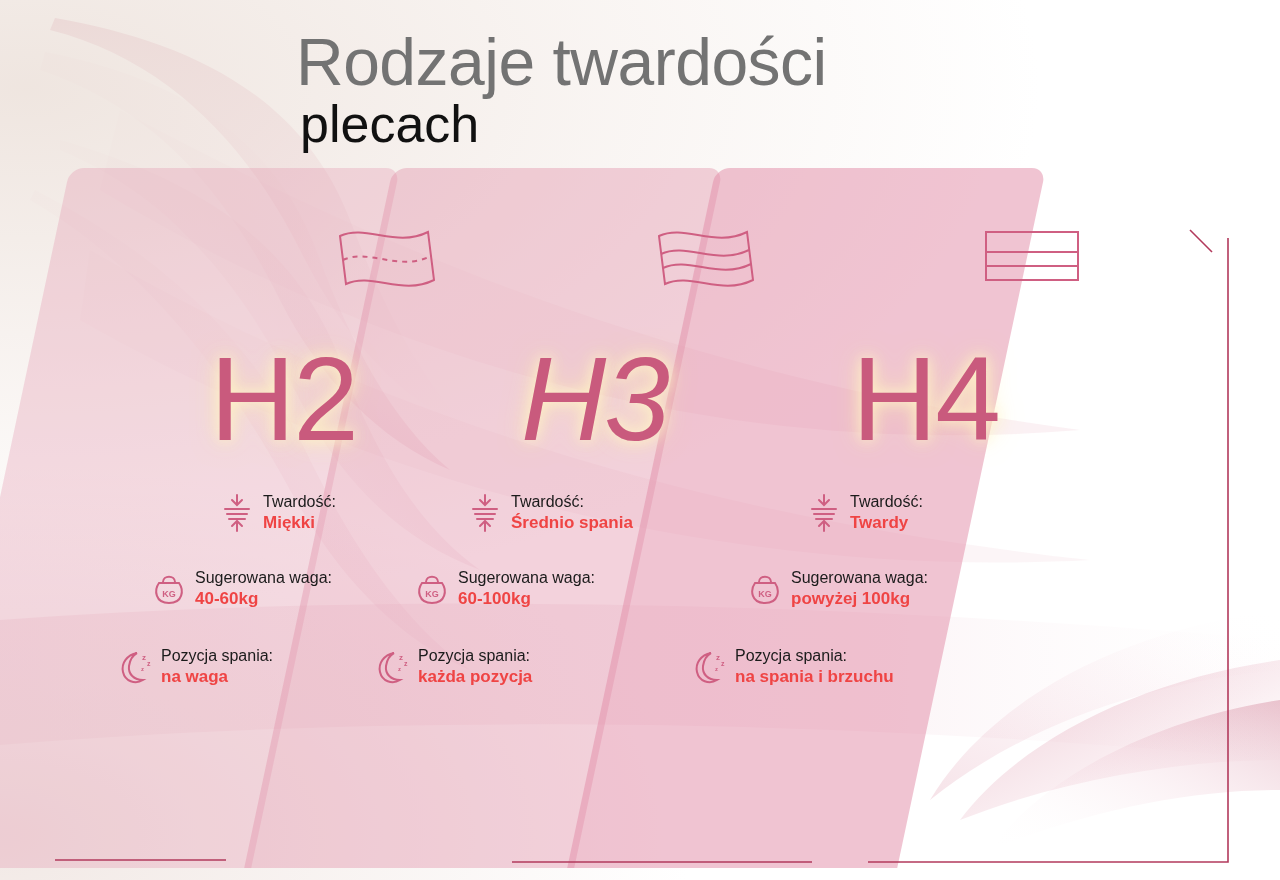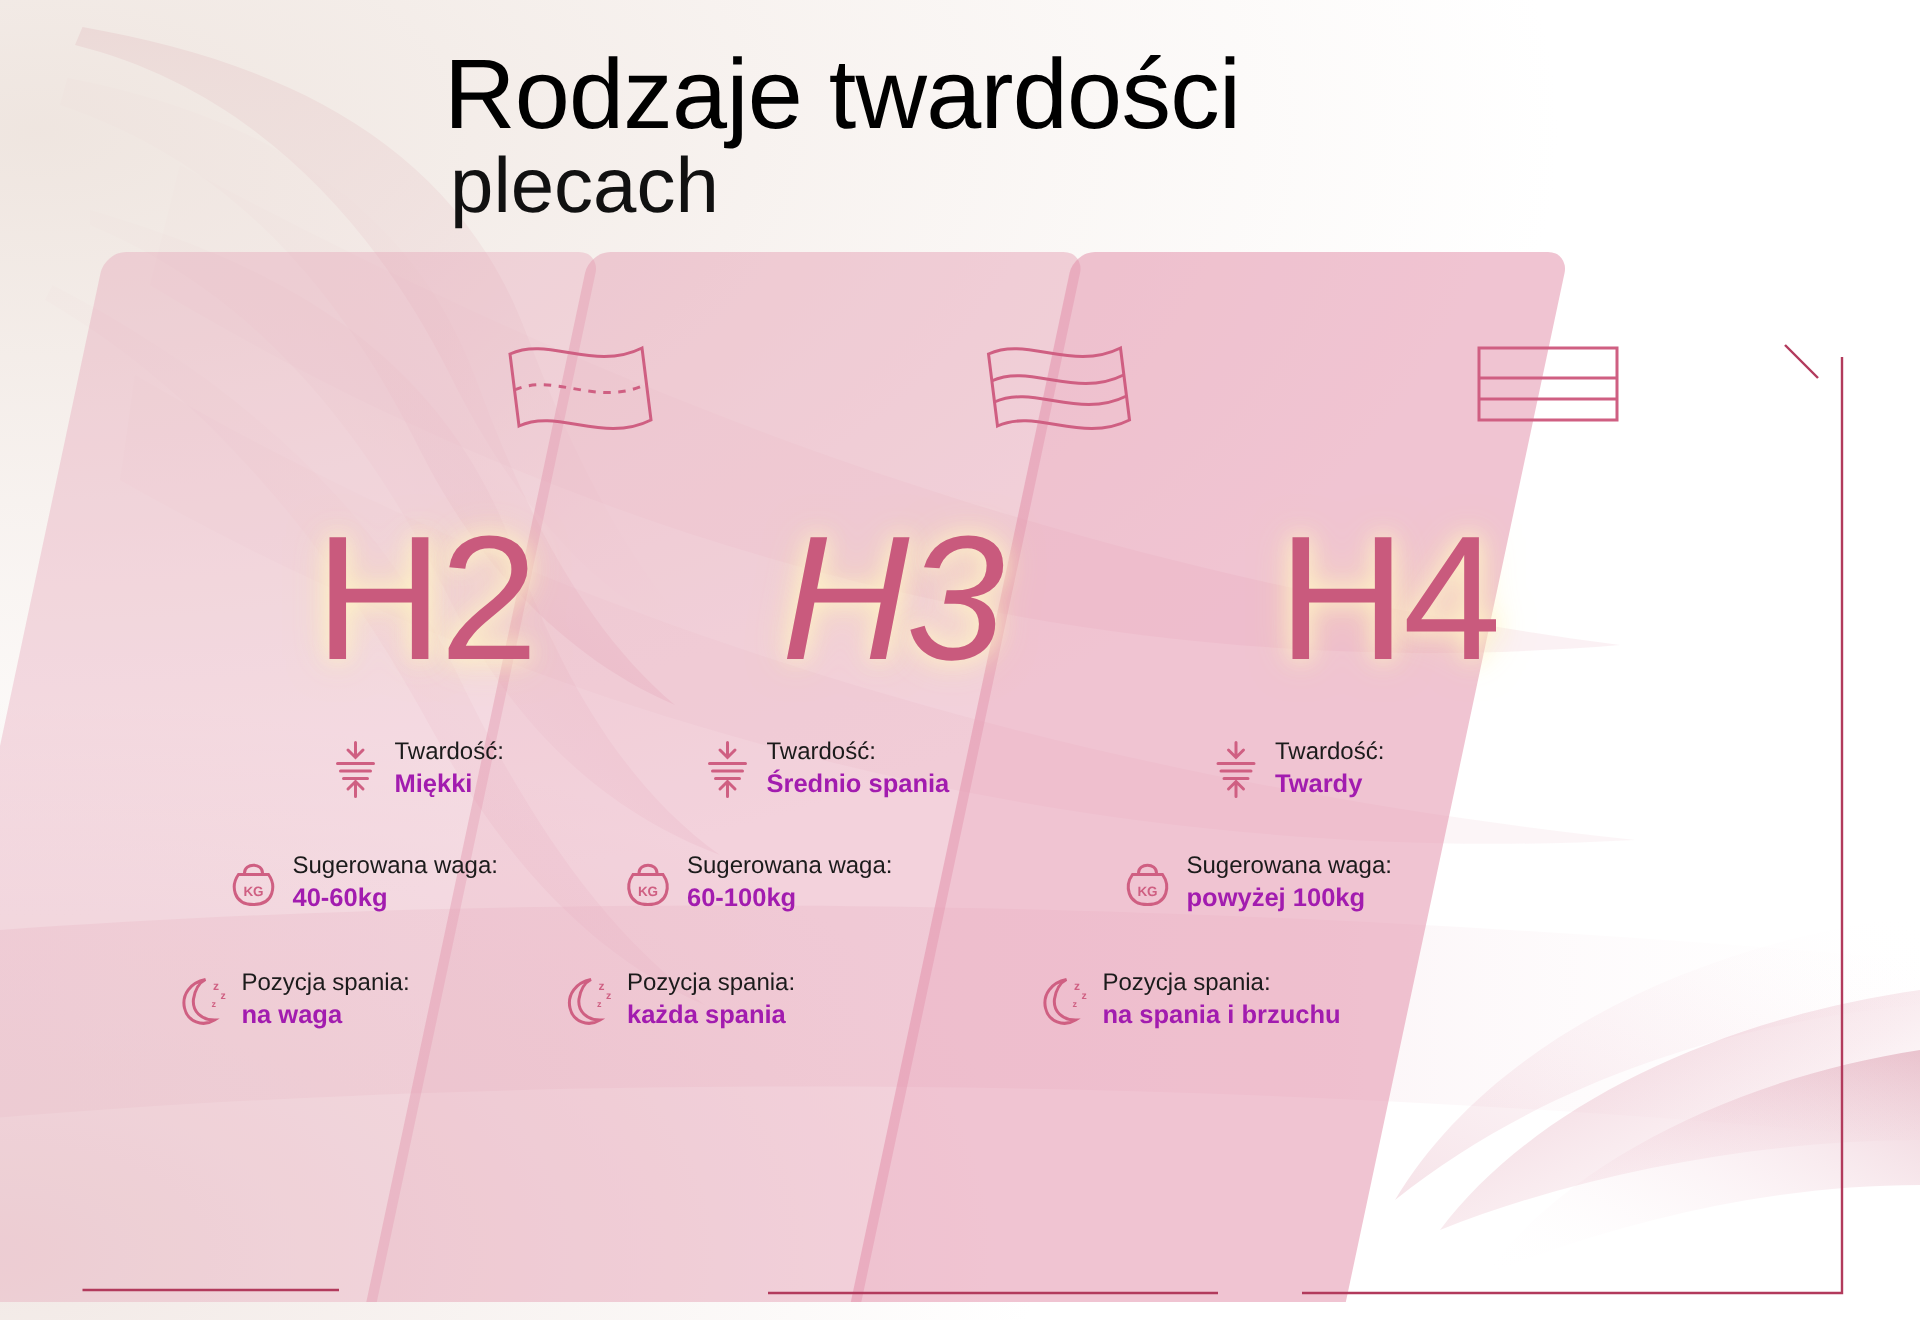--- a/index.html
+++ b/index.html
@@ -57,21 +57,21 @@
 
   
   .header {
     position: absolute;
     left: 296px;
     top: 28px;
     z-index: 6;
   }
   .title-main {
     font-size: 66px;
-    color: #000000;
+    color: #737373;
     letter-spacing: -0.5px;
     line-height: 1.05;
     white-space: nowrap;
   }
   .title-sub {
     font-size: 52px;
     color: #111111;
     line-height: 1.05;
     margin-left: 4px;
     white-space: nowrap;
@@ -131,21 +131,21 @@
     line-height: 1.28;
   }
   .spec .lbl {
     font-size: 16px;
     color: #1b1b1b;
     white-space: nowrap;
   }
   .spec .val {
     font-size: 17px;
     font-weight: bold;
-    color: #a21caf;
+    color: #ef4444;
     white-space: nowrap;
   }
 
   .col.c1 .spec.s1 { left: 160px; top: 492px; }
   .col.c1 .spec.s2 { left: 92px;  top: 568px; }
   .col.c1 .spec.s3 { left: 58px;  top: 646px; }
 
   .col.c2 .spec.s1 { left: 85px;  top: 492px; }
   .col.c2 .spec.s2 { left: 32px;  top: 568px; }
   .col.c2 .spec.s3 { left: -8px;  top: 646px; }
@@ -321,21 +321,21 @@
       <span class="ico">
         <svg width="40" height="40" viewBox="0 0 40 40">
           <path d="M22,6 C12,8 6,16 8,25 C10,34 20,38 28,33 C19,33 13,27 14,19 C15,13 18,8 22,6 Z" fill="none" stroke="#cf5f82" stroke-width="2"></path>
           <text x="27" y="13" font-family="Liberation Sans, sans-serif" font-size="8" font-weight="bold" fill="#cf5f82">z</text>
           <text x="32" y="19" font-family="Liberation Sans, sans-serif" font-size="7" font-weight="bold" fill="#cf5f82">z</text>
           <text x="26" y="24" font-family="Liberation Sans, sans-serif" font-size="6" font-weight="bold" fill="#cf5f82">z</text>
         </svg>
       </span>
       <span class="txt">
         <span class="lbl">Pozycja spania:</span><br>
-        <span class="val">każda spania</span>
+        <span class="val">każda pozycja</span>
       </span>
     </div>
   </div>
 
   <div class="col c3">
 
     <div class="mattress-icon">
       <svg width="124" height="92" viewBox="0 0 124 92">
         <path d="M18,18 L110,18 L110,66 L18,66 Z" fill="none" stroke="#cf5f82" stroke-width="2"></path>
         <path d="M18,38 L110,38" fill="none" stroke="#cf5f82" stroke-width="2"></path>

